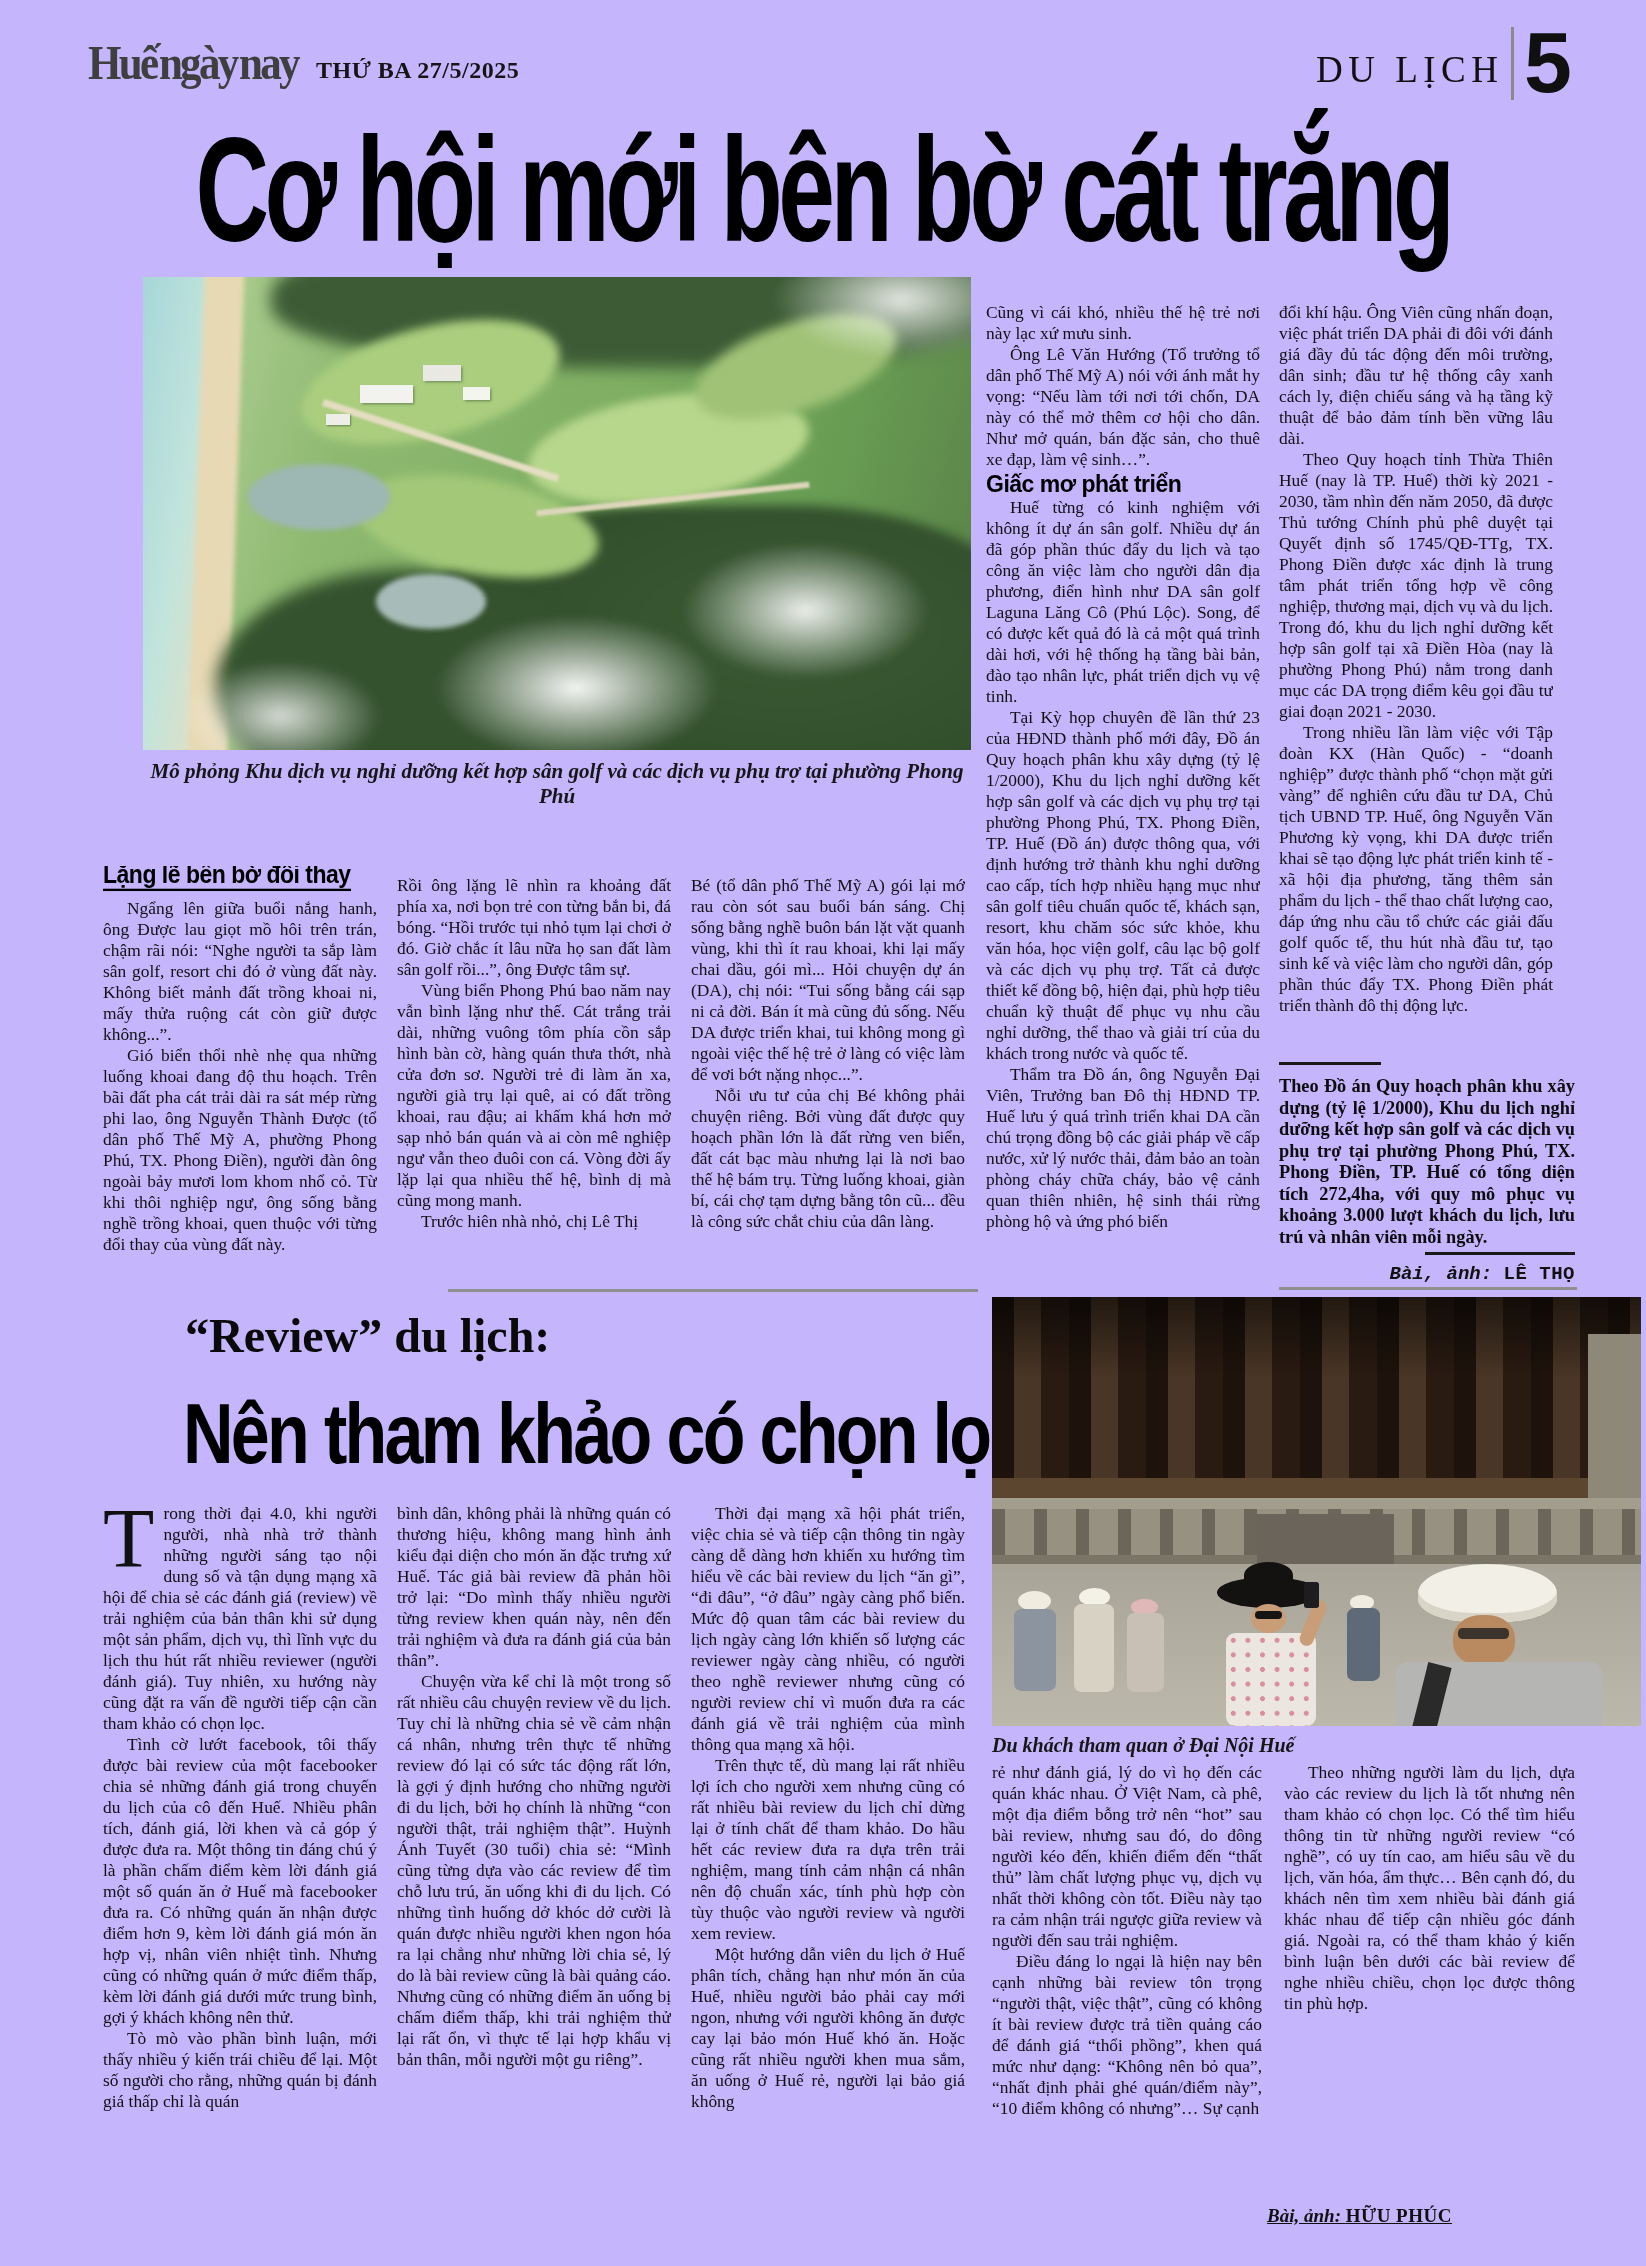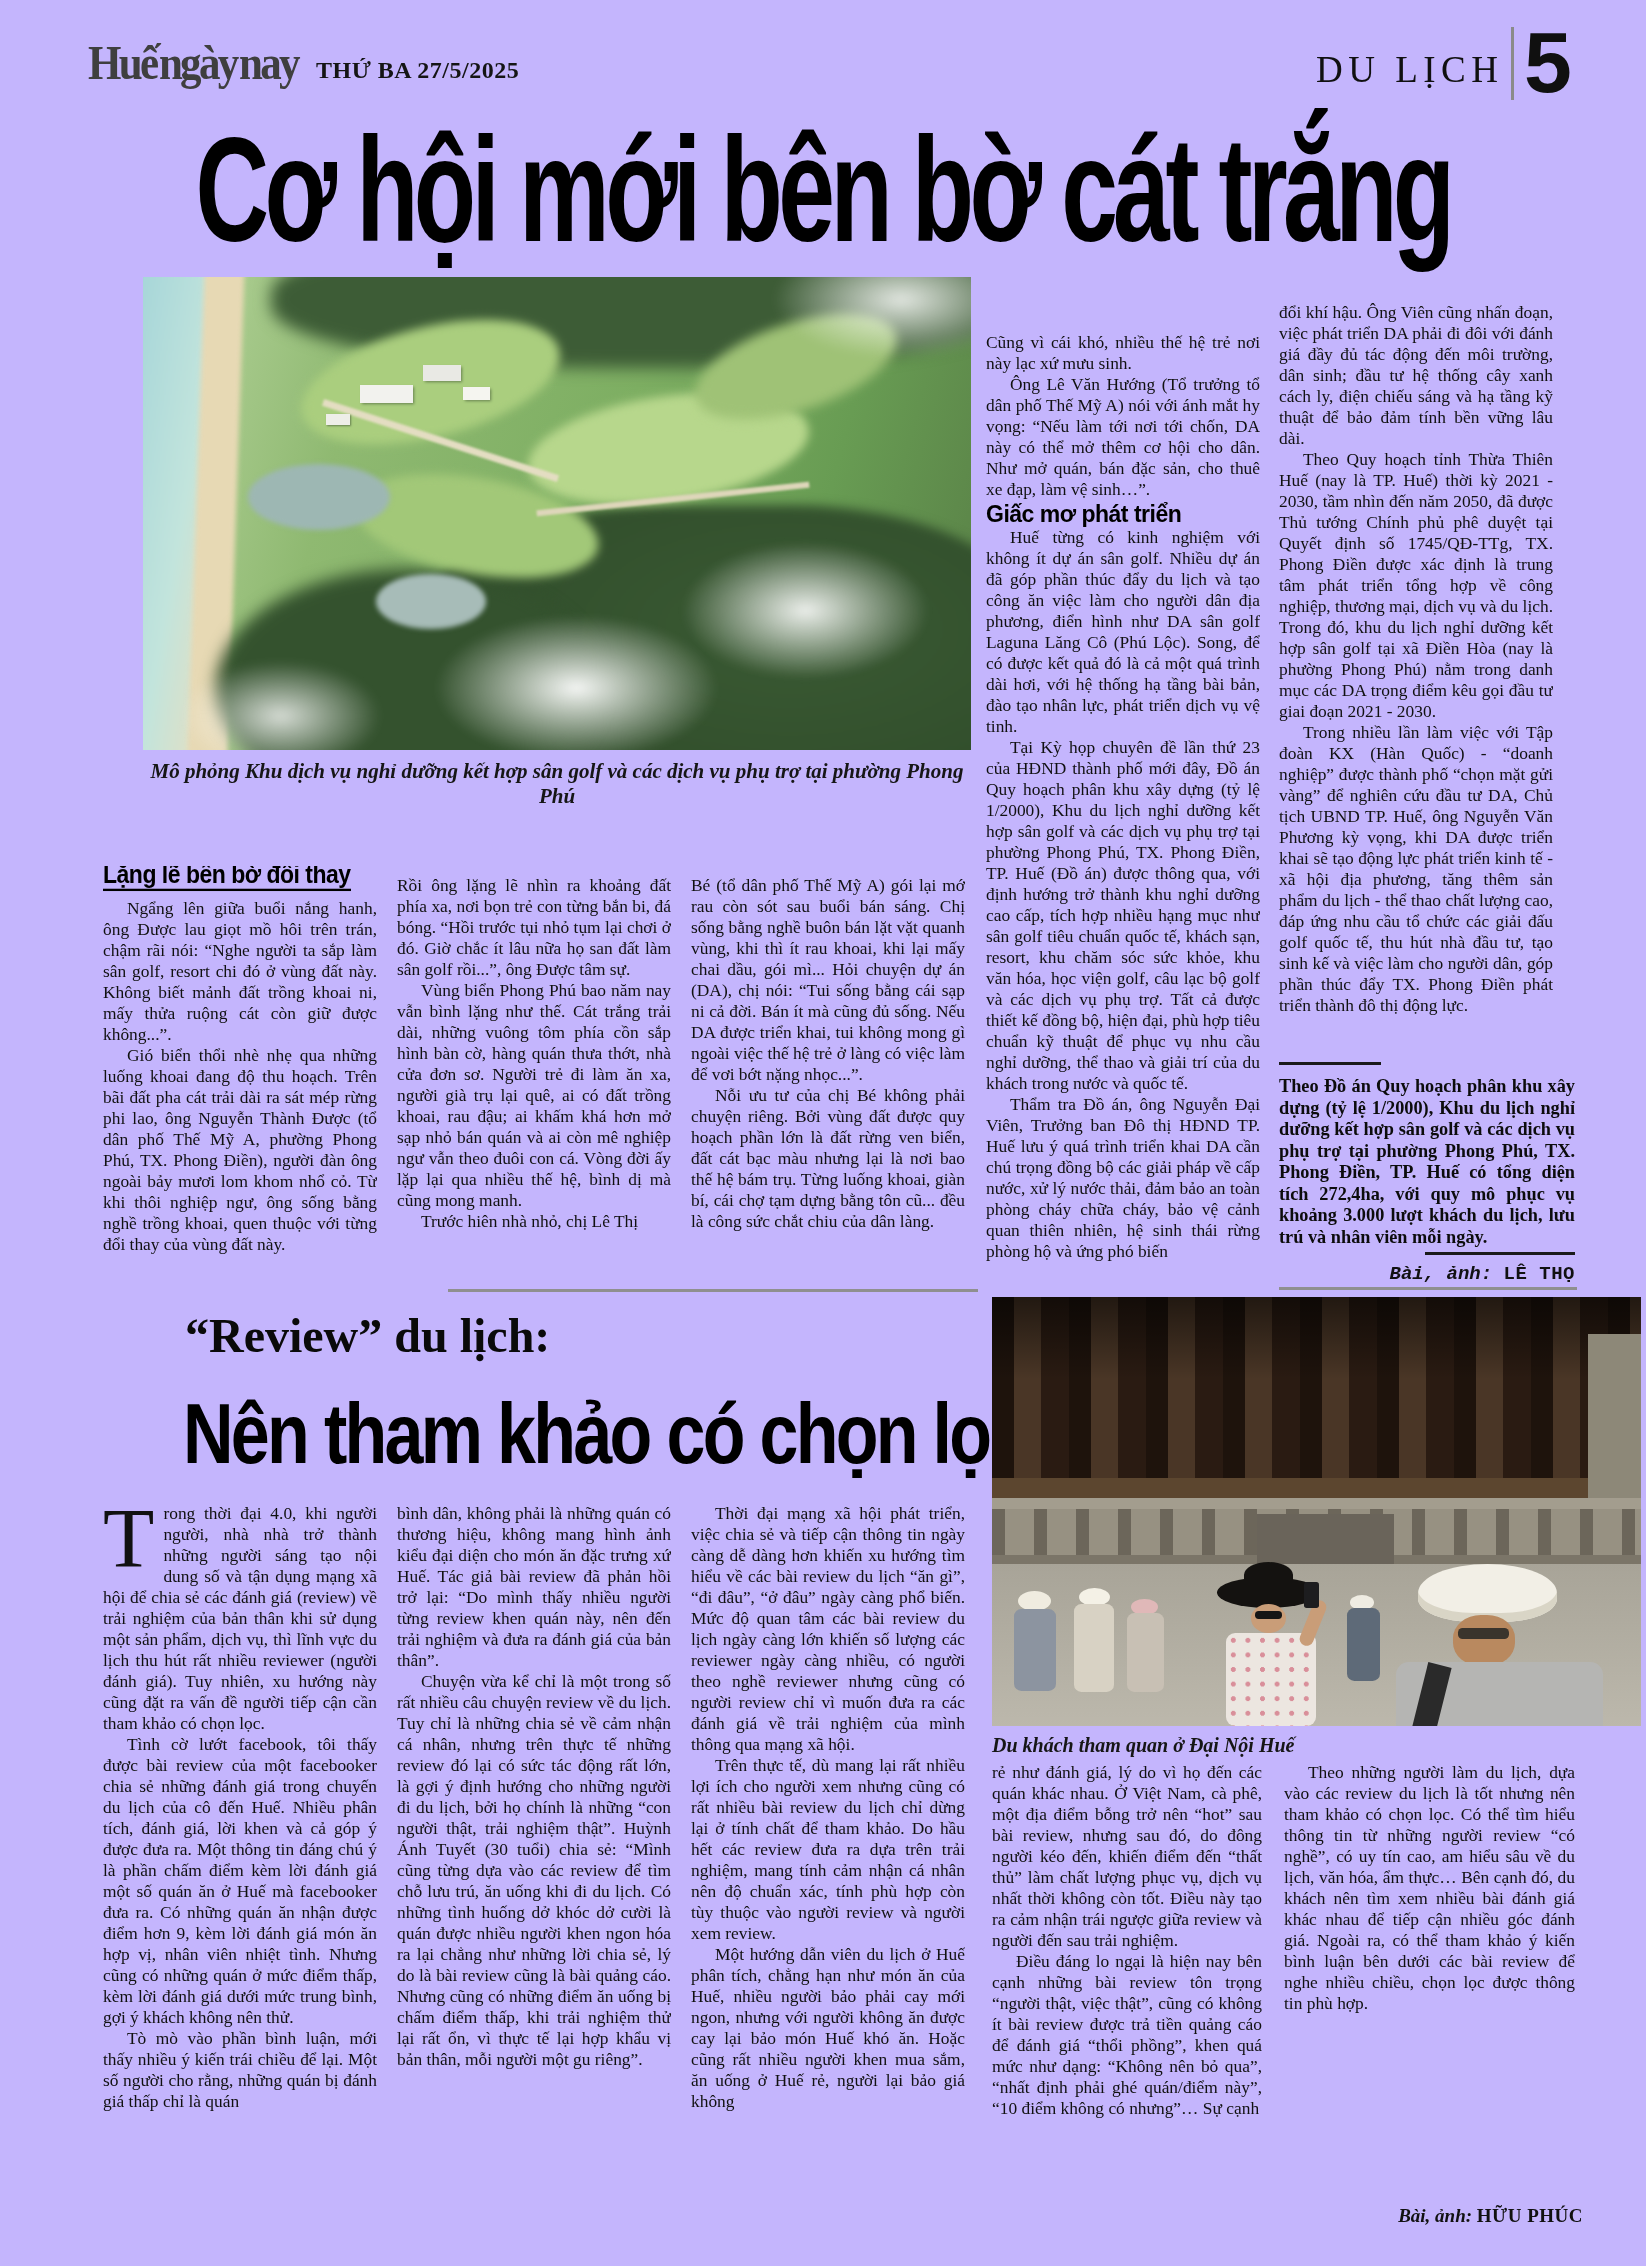--- a/index.html
+++ b/index.html
@@ -33,21 +33,21 @@
   .col p.cont { text-indent:0; }
   .subhead { font-family:"Liberation Sans",sans-serif; font-weight:bold; font-size:23px;
     letter-spacing:-0.5px; transform:scaleY(1.15); transform-origin:left bottom;
     margin:0 0 5.5px 0; text-indent:0; color:#000; }
   .subhead.u { display:inline-block; border-bottom:2.7px solid #000; padding-bottom:1.8px; margin-bottom:7.3px; }
   .boxrule1 { left:1279px; top:1062px; width:102px; height:2.7px; background:#1a1a1a; }
   .boxtext { left:1279px; top:1076px; width:296px; font-size:18.3px; line-height:21.5px;
     font-weight:bold; text-align:justify; color:#0c0c0c; }
   .boxrule2 { left:1425px; top:1252px; width:150px; height:2.7px; background:#1a1a1a; }
   .byline1 { left:1279px; top:1263px; width:296px; text-align:right; font-size:19px;font-family:Liberation Mono, monospace; }
-  .byline2 { left:1292px; top:2205px; width:291px; text-align:right; font-size:19px; }
+  .byline2 { left:1214px; top:2205px; width:291px; text-align:center; font-size:19px;text-decoration:underline; }
   .byl-label { font-style:italic; font-weight:bold; }
   .byl-name { font-weight:bold; letter-spacing:0.5px; }
   .greyruleA { left:448px; top:1289px; width:530px; height:2.7px; background:#8f8f8f; }
   .greyruleB { left:1279px; top:1287px; width:298px; height:2.7px; background:#8f8f8f; }
   
   .kicker { left:185px; top:1308px; font-size:48px; font-weight:bold; color:#0a0a0a; }
   .headline2 { left:183px; top:1385px; font-family:"Liberation Sans",sans-serif; font-weight:bold;
     font-size:70px; letter-spacing:-2.7px; transform:scaleY(1.22); transform-origin:left top; color:#000; white-space:nowrap;}
   
   .photo2 { left:992px; top:1297px; width:649px; height:429px; overflow:hidden; background:#b7b3a8; }
@@ -101,21 +101,21 @@
   </div>
   <div class="col" style="left:397px;top:875px;height:425px;">
     <p class="cont">Rồi ông lặng lẽ nhìn ra khoảng đất phía xa, nơi bọn trẻ con từng bắn bi, đá bóng. “Hồi trước tụi nhỏ tụm lại chơi ở đó. Giờ chắc ít lâu nữa họ san đất làm sân golf rồi...”, ông Được tâm sự.</p>
     <p>Vùng biển Phong Phú bao năm nay vẫn bình lặng như thế. Cát trắng trải dài, những vuông tôm phía cồn sắp hình bàn cờ, hàng quán thưa thớt, nhà cửa đơn sơ. Người trẻ đi làm ăn xa, người già trụ lại quê, ai có đất trồng khoai, rau đậu; ai khấm khá hơn mở sạp nhỏ bán quán và ai còn mê nghiệp ngư vẫn theo đuôi con cá. Vòng đời ấy lặp lại qua nhiều thế hệ, bình dị mà cũng mong manh.</p>
     <p>Trước hiên nhà nhỏ, chị Lê Thị</p>
   </div>
   <div class="col" style="left:691px;top:875px;height:425px;">
     <p class="cont">Bé (tổ dân phố Thế Mỹ A) gói lại mớ rau còn sót sau buổi bán sáng. Chị sống bằng nghề buôn bán lặt vặt quanh vùng, khi thì ít rau khoai, khi lại mấy chai dầu, gói mì... Hỏi chuyện dự án (DA), chị nói: “Tui sống bằng cái sạp ni cả đời. Bán ít mà cũng đủ sống. Nếu DA được triển khai, tui không mong gì ngoài việc thế hệ trẻ ở làng có việc làm để vơi bớt nặng nhọc...”.</p>
     <p>Nỗi ưu tư của chị Bé không phải chuyện riêng. Bởi vùng đất được quy hoạch phần lớn là đất rừng ven biển, đất cát bạc màu nhưng lại là nơi bao thế hệ bám trụ. Từng luống khoai, giàn bí, cái chợ tạm dựng bằng tôn cũ... đều là công sức chắt chiu của dân làng.</p>
   </div>
-  <div class="col" style="left:986px;top:302px;height:998px;margin-top:30px;">
+  <div class="col" style="left:986px;top:302px;height:998px;">
     <p class="cont">Cũng vì cái khó, nhiều thế hệ trẻ nơi này lạc xứ mưu sinh.</p>
     <p>Ông Lê Văn Hướng (Tổ trưởng tổ dân phố Thế Mỹ A) nói với ánh mắt hy vọng: “Nếu làm tới nơi tới chốn, DA này có thể mở thêm cơ hội cho dân. Như mở quán, bán đặc sản, cho thuê xe đạp, làm vệ sinh…”.</p>
     <div style="margin-top:3.7px;"><span class="subhead">Giấc mơ phát triển</span></div>
     <p>Huế từng có kinh nghiệm với không ít dự án sân golf. Nhiều dự án đã góp phần thúc đẩy du lịch và tạo công ăn việc làm cho người dân địa phương, điển hình như DA sân golf Laguna Lăng Cô (Phú Lộc). Song, để có được kết quả đó là cả một quá trình dài hơi, với hệ thống hạ tầng bài bản, đào tạo nhân lực, phát triển dịch vụ vệ tinh.</p>
     <p>Tại Kỳ họp chuyên đề lần thứ 23 của HĐND thành phố mới đây, Đồ án Quy hoạch phân khu xây dựng (tỷ lệ 1/2000), Khu du lịch nghỉ dưỡng kết hợp sân golf và các dịch vụ phụ trợ tại phường Phong Phú, TX. Phong Điền, TP. Huế (Đồ án) được thông qua, với định hướng trở thành khu nghỉ dưỡng cao cấp, tích hợp nhiều hạng mục như sân golf tiêu chuẩn quốc tế, khách sạn, resort, khu chăm sóc sức khỏe, khu văn hóa, học viện golf, câu lạc bộ golf và các dịch vụ phụ trợ. Tất cả được thiết kế đồng bộ, hiện đại, phù hợp tiêu chuẩn kỹ thuật để phục vụ nhu cầu nghỉ dưỡng, thể thao và giải trí của du khách trong nước và quốc tế.</p>
     <p>Thẩm tra Đồ án, ông Nguyễn Đại Viên, Trưởng ban Đô thị HĐND TP. Huế lưu ý quá trình triển khai DA cần chú trọng đồng bộ các giải pháp về cấp nước, xử lý nước thải, đảm bảo an toàn phòng cháy chữa cháy, bảo vệ cảnh quan thiên nhiên, hệ sinh thái rừng phòng hộ và ứng phó biến</p>
   </div>
   <div class="col" style="left:1279px;top:302px;height:754px;">
     <p class="cont">đổi khí hậu. Ông Viên cũng nhấn đoạn, việc phát triển DA phải đi đôi với đánh giá đầy đủ tác động đến môi trường, dân sinh; đầu tư hệ thống cây xanh cách ly, điện chiếu sáng và hạ tầng kỹ thuật để bảo đảm tính bền vững lâu dài.</p>
     <p>Theo Quy hoạch tỉnh Thừa Thiên Huế (nay là TP. Huế) thời kỳ 2021 - 2030, tầm nhìn đến năm 2050, đã được Thủ tướng Chính phủ phê duyệt tại Quyết định số 1745/QĐ-TTg, TX. Phong Điền được xác định là trung tâm phát triển tổng hợp về công nghiệp, thương mại, dịch vụ và du lịch. Trong đó, khu du lịch nghỉ dưỡng kết hợp sân golf tại xã Điền Hòa (nay là phường Phong Phú) nằm trong danh mục các DA trọng điểm kêu gọi đầu tư giai đoạn 2021 - 2030.</p>

